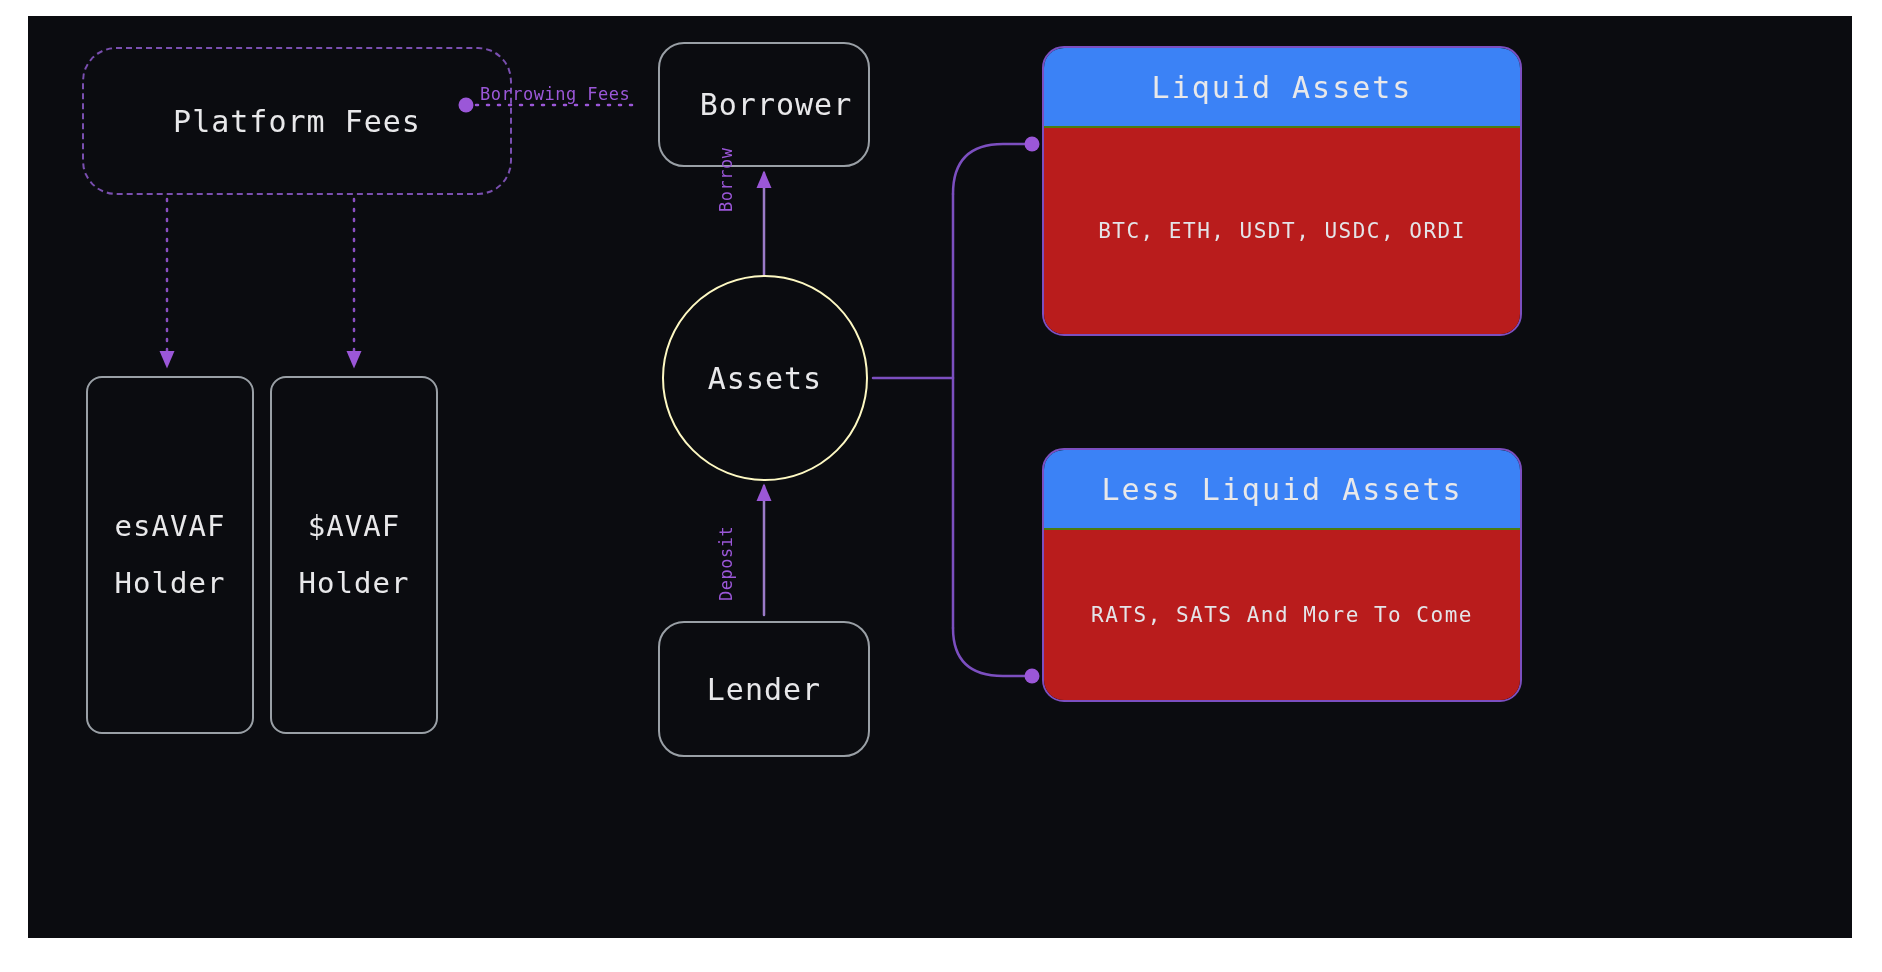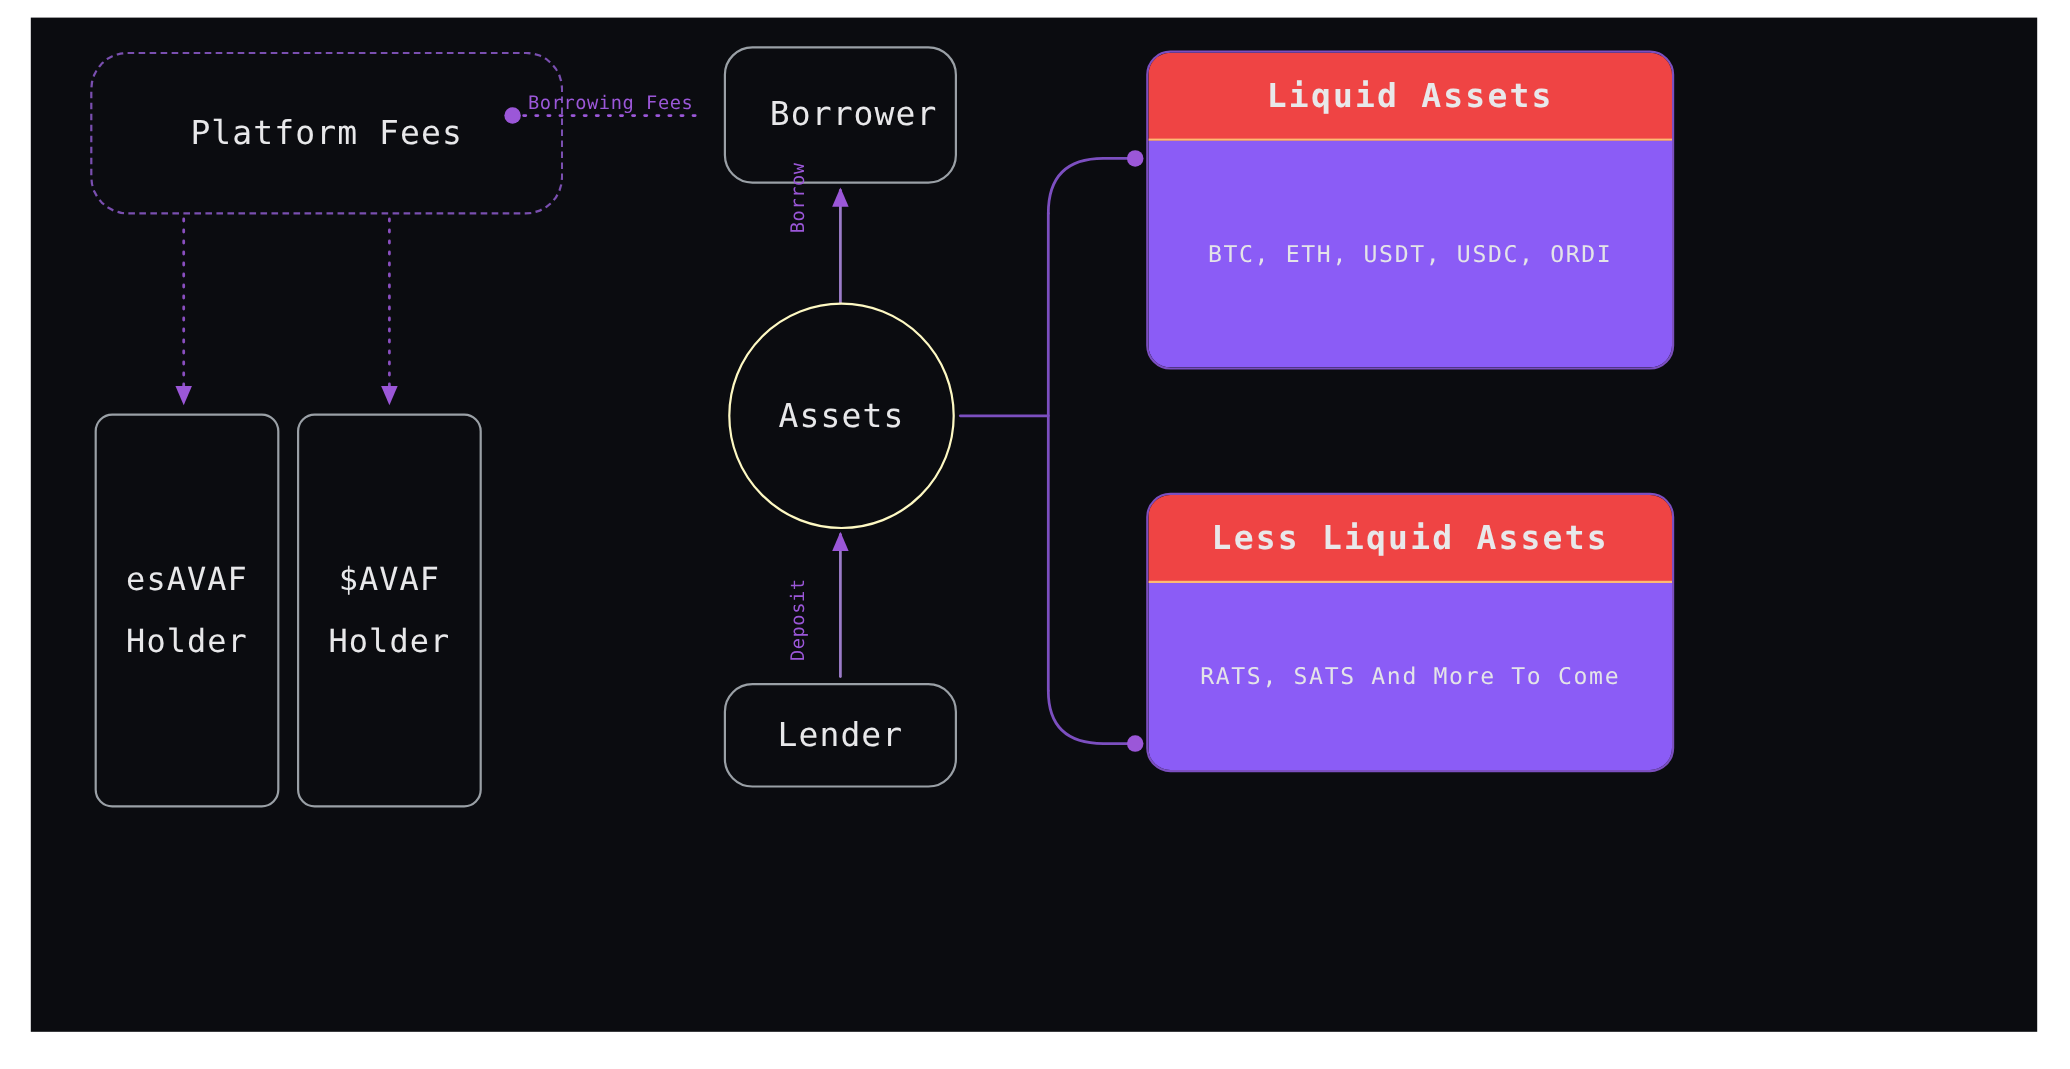--- a/index.html
+++ b/index.html
@@ -64,21 +64,21 @@
   #avaf-holder   { left: 242px; top: 360px; width: 168px; height: 358px; }
 
   
   .plain-box {
     border: 2px solid #9aa0a6;
     border-radius: 26px;
     font-size: 30px;
     letter-spacing: 1px;
   }
   #borrower { left: 630px; top: 26px;  width: 212px; height: 125px; padding-left: 24px; }
-  #lender   { left: 630px; top: 605px; width: 212px; height: 95px; }
+  #lender   { left: 630px; top: 605px; width: 212px; height: 136px; }
 
   
   #assets-circle {
     left: 634px;
     top: 259px;
     width: 206px;
     height: 206px;
     border: 2px solid #fef9c3;
     border-radius: 50%;
     font-size: 30px;
@@ -89,34 +89,33 @@
   .panel {
     position: absolute;
     box-sizing: border-box;
     border: 2px solid #7c4fc0;
     border-radius: 22px;
     overflow: hidden;
     display: flex;
     flex-direction: column;
   }
   .panel-header {
-    background: #ef4444;
-    border-bottom: 2px solid #fdba74;
+    background: #3b82f6;
+    border-bottom: 2px solid #4d7c0f;
     color: #e8e8ea;
     font-size: 30px;
     letter-spacing: 2px;
     height: 78px;
     display: flex;
     align-items: center;
     justify-content: center;
-    font-weight: bold;
   }
   .panel-body {
     flex: 1;
-    background: #8b5cf6;
+    background: #b91c1c;
     color: #e4e4e8;
     font-size: 21px;
     letter-spacing: 1.5px;
     display: flex;
     align-items: center;
     justify-content: center;
   }
   #liquid-assets      { left: 1014px; top: 30px;  width: 480px; height: 290px; }
   #less-liquid-assets { left: 1014px; top: 432px; width: 480px; height: 254px; }
 

